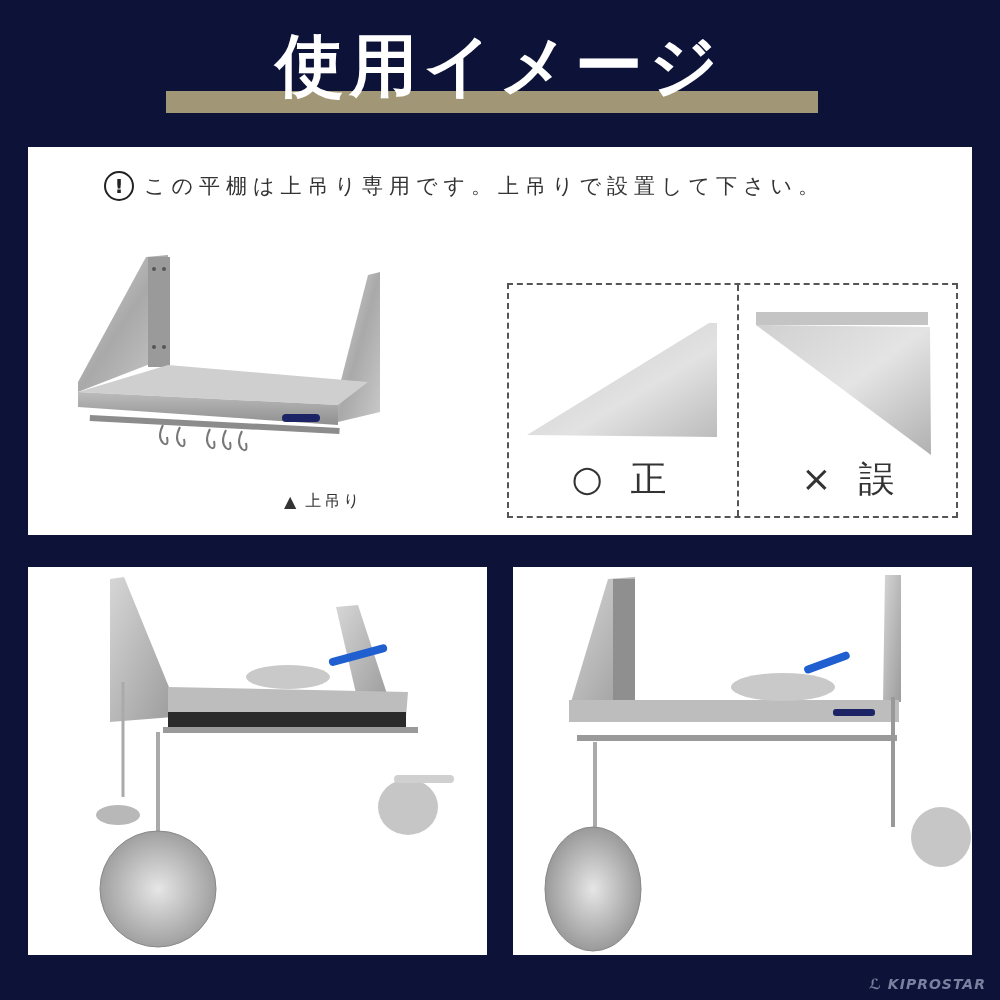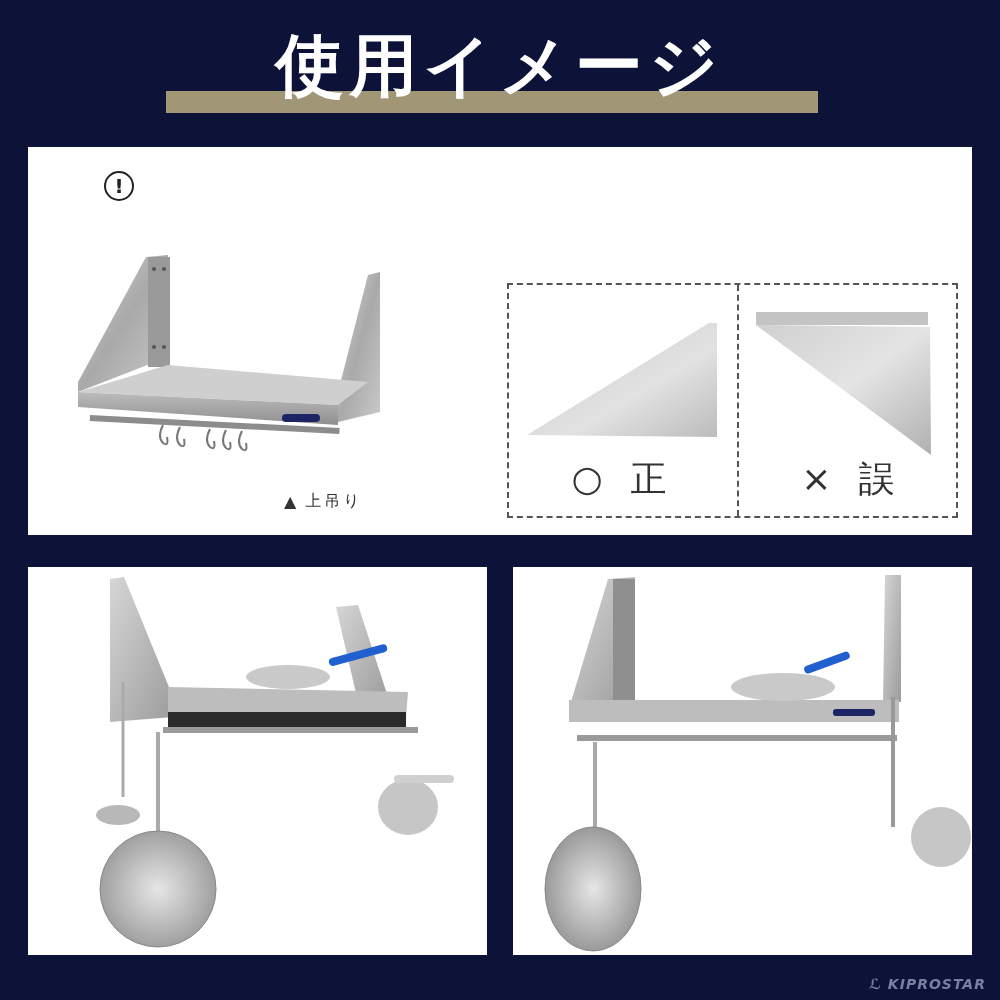--- a/index.html
+++ b/index.html
@@ -69,20 +69,21 @@
 <body>
 
 <div class="title-wrap">
   <div class="title-bar"></div>
   <div class="title-text">使用イメージ</div>
 </div>
 
 <div class="top-panel">
   <div class="notice">
     <span class="warn-icon">!</span>
+    <span>この平棚は上吊り専用です。上吊りで設置して下さい。</span>
   </div>
 
   <div class="product-img">
     <svg width="350" height="220" viewBox="0 0 350 220">
       <defs>
         <linearGradient id="steel" x1="0" y1="0" x2="1" y2="1">
           <stop offset="0" stop-color="#d8d8d8"></stop>
           <stop offset="0.5" stop-color="#a9a9a9"></stop>
           <stop offset="1" stop-color="#c9c9c9"></stop>
         </linearGradient>

